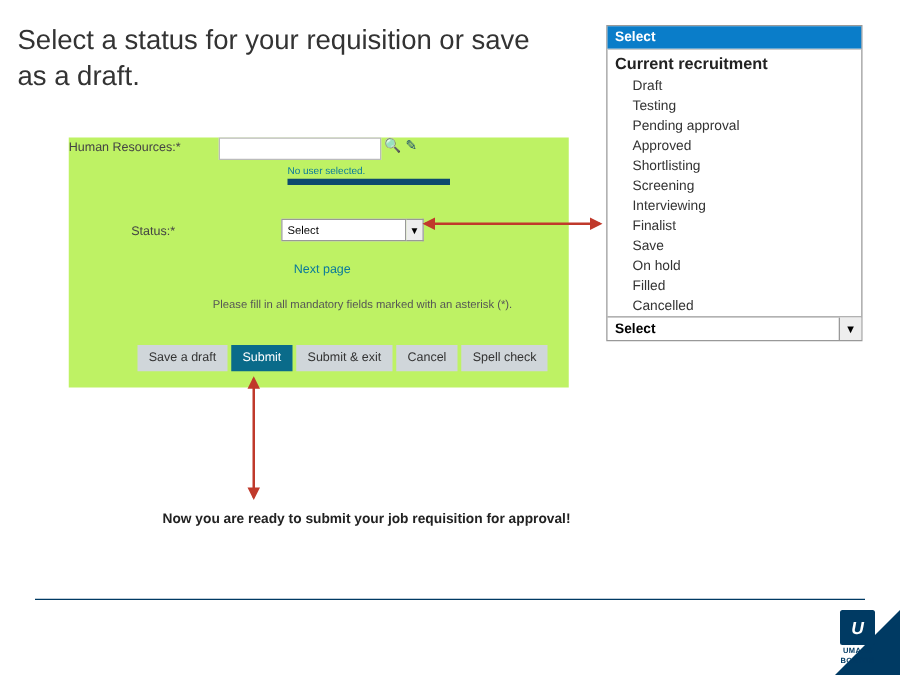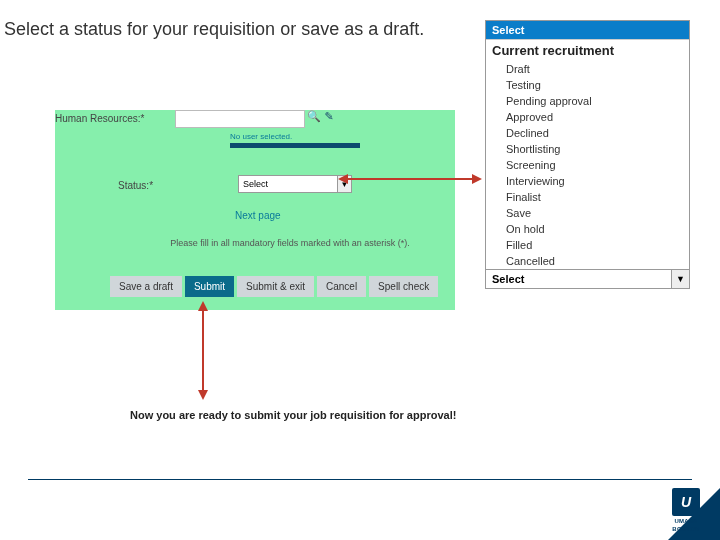--- a/index.html
+++ b/index.html
@@ -1,26 +1,26 @@
 <!DOCTYPE html>
 <html><head>
 <meta charset="utf-8">
 <style>
   * { box-sizing: border-box; margin: 0; padding: 0; }
   body { width: 720px; height: 540px; font-family: Arial, sans-serif; background: #fff; position: relative; overflow: hidden; }
   .slide { width: 720px; height: 540px; position: relative; }
-  .title { position: absolute; left: 4px; top: 18px; font-size: 18px; color: #333; line-height: 1.3; width: 430px; }
-  .form-panel { position: absolute; left: 55px; top: 110px; width: 400px; height: 200px; background: #86efac; font-size: 10px; }
+  .title { position: absolute; left: 14px; top: 18px; font-size: 22px; color: #333; line-height: 1.3; width: 430px; }
+  .form-panel { position: absolute; left: 55px; top: 110px; width: 400px; height: 200px; background: #bef264; font-size: 10px; }
   .form-row { display: flex; align-items: flex-start; margin-bottom: 6px; }
   .form-label { width: 120px; color: #444; font-size: 10px; padding-top: 3px; }
   .form-input { width: 130px; height: 18px; border: 1px solid #bbb; background: #fff; }
   .input-icons { display: flex; gap: 3px; margin-left: 3px; align-items: center; }
   .icon-sm { width: 12px; height: 12px; display: inline-flex; align-items: center; justify-content: center; color: #0a7a9a; font-size: 11px; }
   .no-user { position: absolute; left: 175px; top: 20px; font-size: 8px; color: #0a7a9a; border-bottom: 5px solid #0c4a6e; padding: 2px 0; width: 130px; }
-  .status-row { position: absolute; left: 63px; top: 65px; display: flex; align-items: center; }
+  .status-row { position: absolute; left: 50px; top: 65px; display: flex; align-items: center; }
   .select-box { width: 100px; height: 18px; border: 1px solid #999; background: #fff; display: flex; align-items: center; padding: 0 4px; font-size: 9px; margin-right: 0; }
   .select-arrow { width: 14px; height: 18px; border: 1px solid #999; border-left: none; background: #eee; display: flex; align-items: center; justify-content: center; font-size: 8px; }
   .next-page { position: absolute; left: 180px; top: 100px; color: #0a7a9a; font-size: 10px; }
   .mandatory { position: absolute; left: 95px; top: 128px; font-size: 9px; color: #555; width: 280px; text-align: center; }
   .button-row { position: absolute; left: 55px; top: 166px; display: flex; gap: 3px; }
   .btn { padding: 5px 9px; font-size: 10px; border: none; cursor: pointer; }
   .btn-light { background: #d0d6da; color: #333; }
   .btn-primary { background: #0a6b8a; color: #fff; }
   .dropdown-panel { position: absolute; right: 30px; top: 20px; width: 205px; border: 1px solid #999; background: #fff; font-size: 11px; }
   .dd-header { background: #0a7dc9; color: #fff; padding: 3px 6px; font-size: 11px; font-weight: bold; }
@@ -74,21 +74,20 @@
   </div>
 </div>
 
 <div class="dropdown-panel">
   <div class="dd-header">Select</div>
   <div class="dd-group">Current recruitment</div>
   <div class="dd-item">Draft</div>
   <div class="dd-item">Testing</div>
   <div class="dd-item">Pending approval</div>
   <div class="dd-item">Approved</div>
-  <div class="dd-item">Declined</div>
   <div class="dd-item">Shortlisting</div>
   <div class="dd-item">Screening</div>
   <div class="dd-item">Interviewing</div>
   <div class="dd-item">Finalist</div>
   <div class="dd-item">Save</div>
   <div class="dd-item">On hold</div>
   <div class="dd-item">Filled</div>
   <div class="dd-item">Cancelled</div>
   <div class="dd-footer">
     <div class="dd-footer-label">Select</div>

